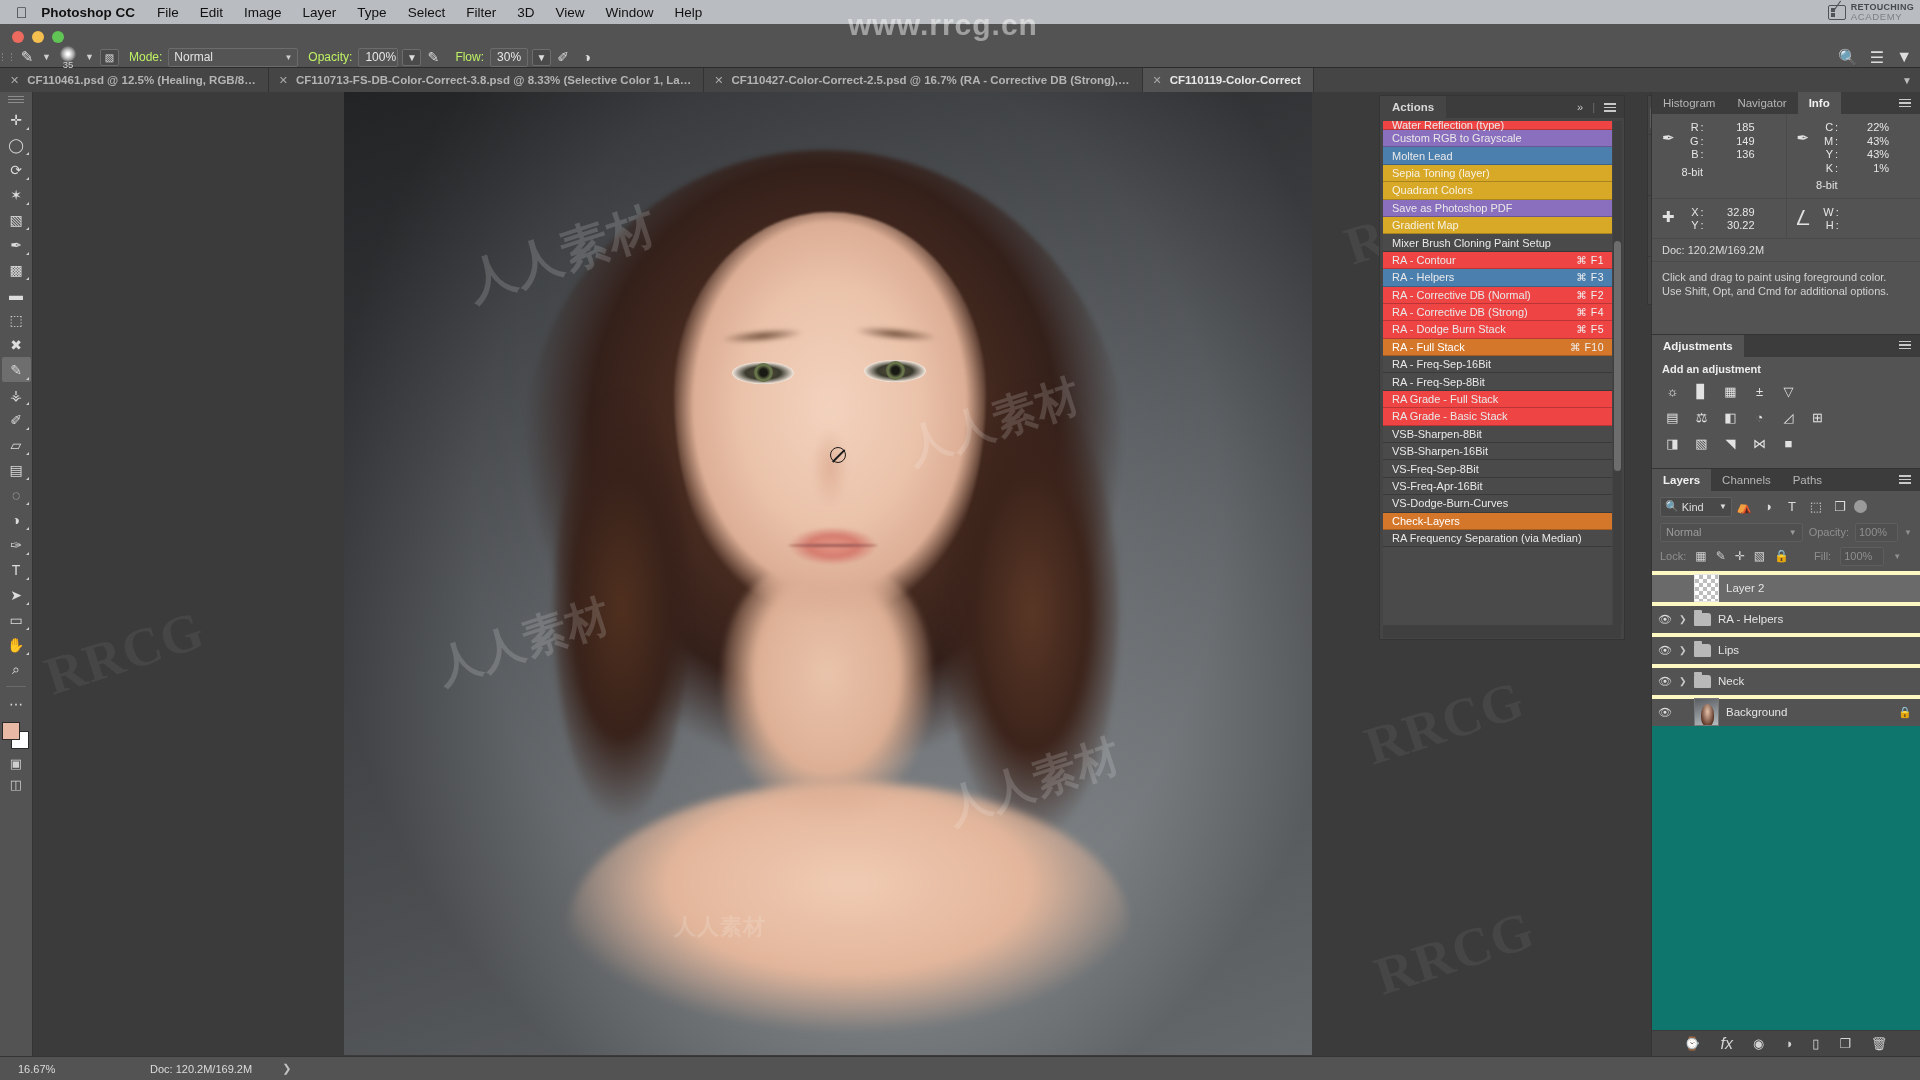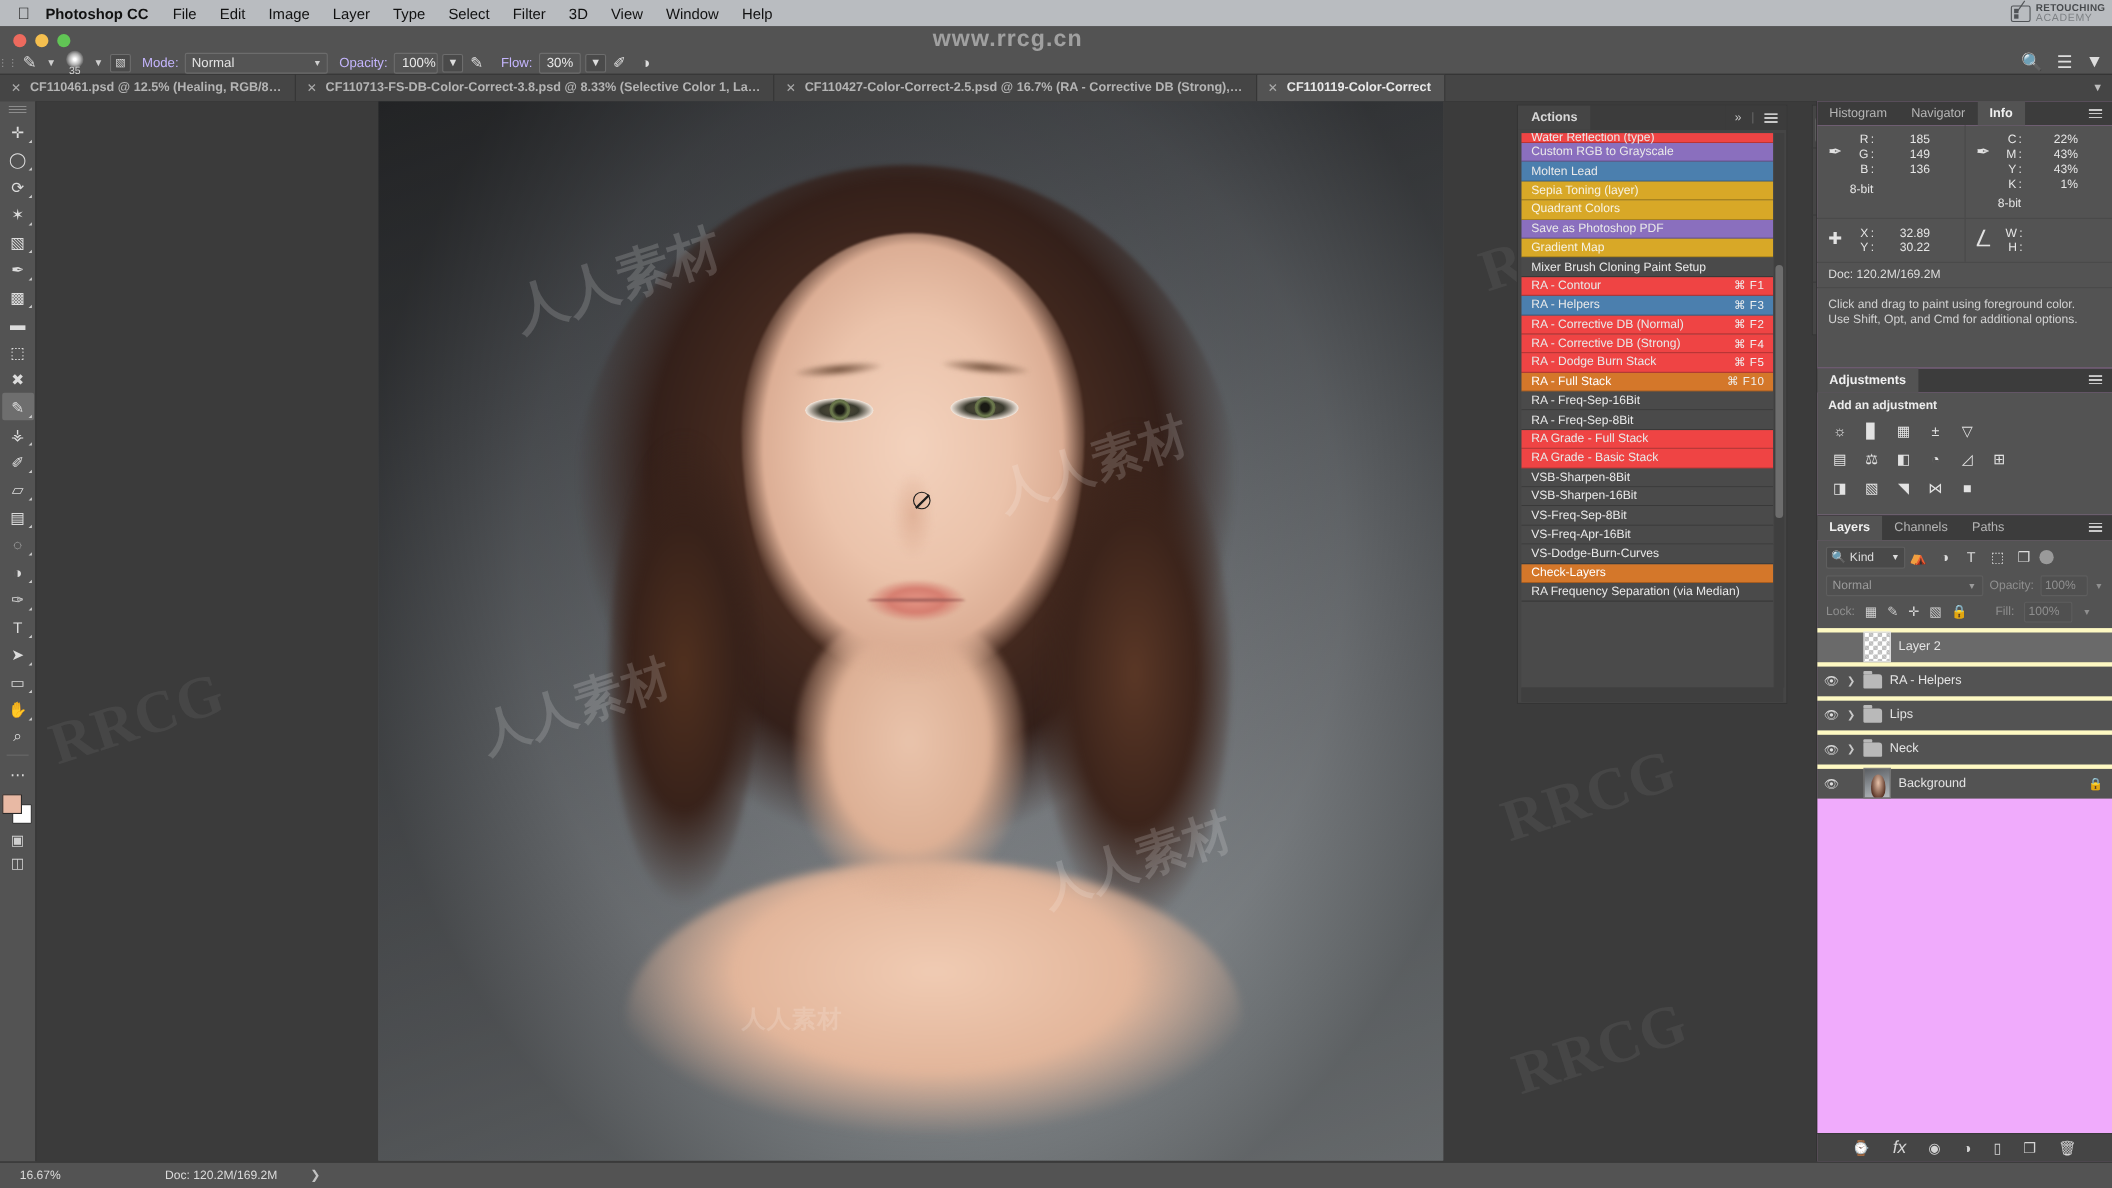--- a/index.html
+++ b/index.html
@@ -66,21 +66,21 @@
   }
   .brush-preview .dot {
     position:absolute; left:7px; top:0px; width:16px; height:16px; border-radius:50%;
     background: radial-gradient(circle, #fff 10%, rgba(255,255,255,.55) 45%, rgba(255,255,255,0) 75%);
   }
   .brush-preview .num { position:absolute; left:0; top:13px; width:30px; font-size:9.5px; color:#d4d4d4; }
   .panel-btn {
     width:19px;height:17px;border:1px solid #6d6d6d;background:#4a4a4a;border-radius:2px;
     margin-left:4px; display:flex;align-items:center;justify-content:center;font-size:10px;color:#ddd;
   }
-  .lbl { margin-left: 10px; margin-right: 6px; color:#c4b5fd; }
+  .lbl { margin-left: 10px; margin-right: 6px; color:#bef264; }
   .select-box {
     height: 19px; background:#545454; border:1px solid #6c6c6c; border-radius:2px;
     display:flex; align-items:center; padding: 0 5px; color:#e3e3e3; font-size:12px;
     justify-content: space-between;
   }
   .num-box {
     height: 19px; background:#545454; border:1px solid #6c6c6c; border-radius:2px;
     display:flex; align-items:center; padding: 0 6px; color:#e8e8e8; font-size:12px;
   }
   .small-caret { color:#cfcfcf; font-size:8px; margin-left:8px; }
@@ -236,21 +236,21 @@
     background:#454545; border:1px solid #343434;
     display:flex; flex-direction:column; align-items:center;
   }
   .dock-group { width:30px; display:flex; flex-direction:column; align-items:center; padding:3px 0 5px;
     border-bottom:1px solid #3a3a3a; }
   .dock-grip { width:14px; height:5px; background: repeating-linear-gradient(to bottom,#8a8a8a 0 1px,transparent 1px 2.5px); margin-bottom:3px;}
   .dock-icon { width:24px; height:22px; display:flex; align-items:center; justify-content:center; color:#d8d8d8; font-size:13px; }
   .dock-icon.play { background:#5c5c5c; border-radius:2px; font-size:12px; }
 
   
-  .right-col { position:absolute; right:0; top:92px; width:268px; bottom:24px; background:#f0abfc; }
+  .right-col { position:absolute; right:0; top:92px; width:268px; bottom:24px; background:#0f766e; }
 
   .rp { border-bottom:1px solid #333; }
   .rp-tabs { height:22px; background:#3c3c3c; display:flex; align-items:stretch; position:relative; }
   .rp-tab { padding:0 11px; display:flex; align-items:center; font-size:11.5px; color:#b6b6b6; }
   .rp-tab.active { background:#535353; color:#f0f0f0; font-weight:bold; }
   .rp-tabs .fill { flex:1; }
   .rp-menu { display:flex; align-items:center; padding-right:9px; }
   .rp-body { background:#535353; }
 
   
@@ -482,21 +482,21 @@
       <span class="wm" style="left:600px;top:660px;font-size:44px;transform:rotate(-18deg);">人人素材</span>
       <span class="wm" style="left:330px;top:820px;font-size:22px;">人人素材</span>
     </div>
 
     <span class="wm dark" style="left:10px;top:530px;font-size:54px;transform:rotate(-18deg);">RRCG</span>
     <span class="wm dark" style="left:1310px;top:100px;font-size:54px;transform:rotate(-18deg);">RRCG</span>
     <span class="wm dark" style="left:1330px;top:600px;font-size:54px;transform:rotate(-18deg);">RRCG</span>
     <span class="wm dark" style="left:1340px;top:830px;font-size:54px;transform:rotate(-18deg);">RRCG</span>
   </div>
 
-  <span class="wm" style="left:848px;top:24px;font-size:21px;color:rgba(255,255,255,.45);font-family:'Liberation Sans',sans-serif;">www.rrcg.cn</span>
+  <span class="wm" style="left:848px;top:8px;font-size:30px;color:rgba(255,255,255,.45);font-family:'Liberation Sans',sans-serif;">www.rrcg.cn</span>
 
   <div class="actions-panel">
     <div class="panel-tabstrip">
       <div class="panel-tab">Actions</div>
       <div class="fill"></div>
       <div class="panel-ctrl">
         <span>»</span>
         <span style="color:#6a6a6a;">|</span>
         <span class="hamburger"></span>
       </div>

